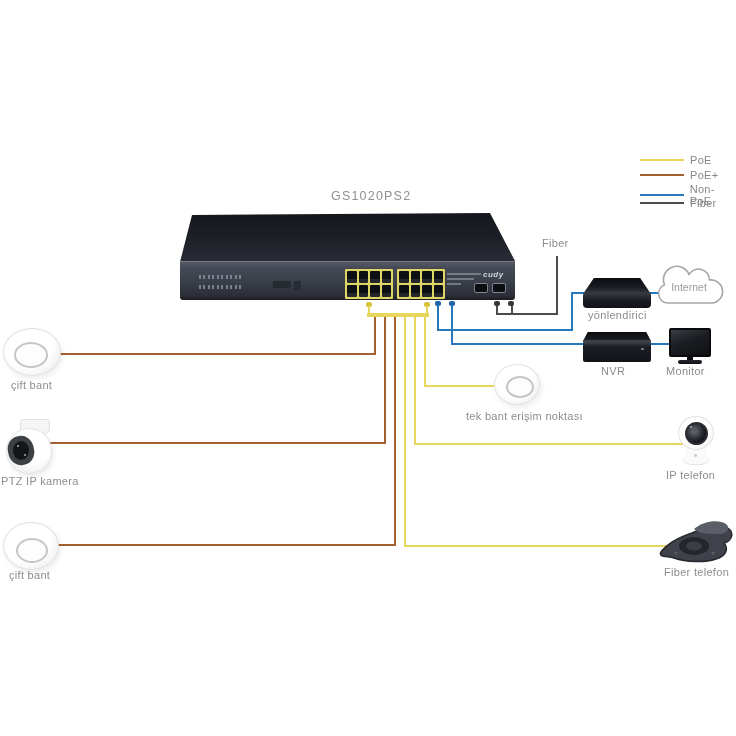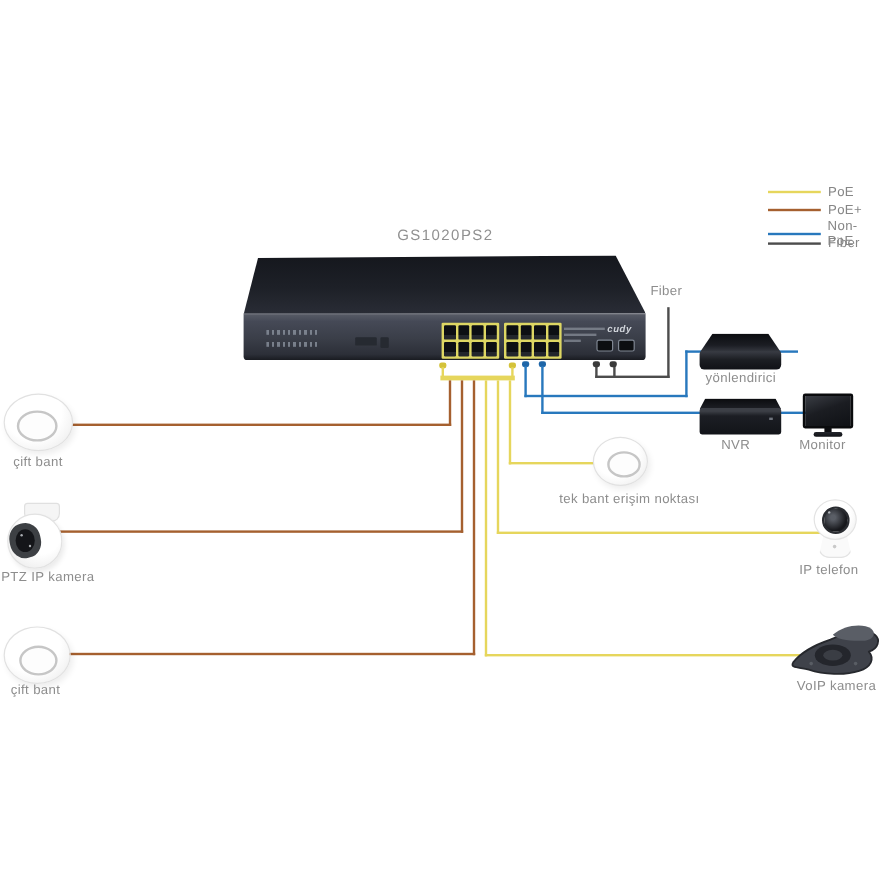--- a/index.html
+++ b/index.html
@@ -17,21 +17,21 @@
   .vline{width:2px;}
   .dot{position:absolute;width:6px;height:5px;border-radius:2px;}
   .d-poe{background:#d4c23a;}
   .d-non{background:#1e66a8;}
   .d-fib{background:#3a3a3a;}
   
   .leg-row{position:absolute;left:640px;display:flex;align-items:center;}
   .leg-line{width:44px;height:2px;margin-right:6px;}
   .leg-txt{font-size:11px;color:#868686;letter-spacing:.3px;}
   
-  .sw{position:absolute;left:203px;top:210px;width:335px;height:92px;text-align:right;}
+  .sw{position:absolute;left:180px;top:210px;width:335px;height:92px;text-align:right;}
   .sw-top{position:absolute;left:0;top:0;width:335px;height:53px;
           clip-path:polygon(12px 5px,310px 3px,335px 51px,0px 52px);
           background:linear-gradient(180deg,#14161c 0%,#1d2027 55%,#2a2d36 100%);}
   .sw-front{position:absolute;left:0;top:51px;width:335px;height:39px;border-radius:0 0 3px 3px;
           background:linear-gradient(180deg,#5a5e68 0%,#454956 18%,#3a3e48 55%,#2c2f38 88%,#191b21 100%);
           box-shadow:inset 0 1px 0 rgba(255,255,255,.18);}
   .led-row{position:absolute;height:4px;width:44px;opacity:.75;
           background:repeating-linear-gradient(90deg,#8e96a2 0 2px,transparent 2px 4.5px);}
   .vent{position:absolute;background:#262a31;border-radius:1px;}
   .pgroup{position:absolute;top:8px;width:48px;height:30px;background:#ded763;border-radius:1px;
@@ -219,20 +219,26 @@
     <div class="ap-ring" style="left:11px;top:11px;width:24px;height:18px;"></div>
   </div>
   <div class="lbl" style="left:466px;top:410px;">tek bant erişim noktası</div>
 
   <div class="rtr">
     <div class="rtr-top"></div>
     <div class="rtr-front"></div>
   </div>
   <div class="lbl" style="left:588px;top:309px;">yönlendirici</div>
 
+  <div class="abs" style="left:651px;top:262px;width:76px;height:50px;">
+    <svg width="76" height="50" viewBox="0 0 76 50">
+      <path d="M16 41 A9.5 9.5 0 0 1 13.5 22.8 A13 13 0 0 1 38 12.5 A11 11 0 0 1 58.5 18 A10 10 0 0 1 61.5 41 Z" fill="#ffffff" stroke="#a6a6a6" stroke-width="1.6" stroke-linejoin="round"></path>
+    </svg>
+    <div class="cloud-txt">Internet</div>
+  </div>
 
   <div class="nvr">
     <div class="nvr-top"></div>
     <div class="nvr-front"></div>
     <div class="nvr-led"></div>
   </div>
   <div class="lbl" style="left:601px;top:365px;">NVR</div>
 
   <div class="mon">
     <div class="mon-scr"></div>
@@ -253,15 +259,15 @@
   <div class="abs" style="left:656px;top:516px;width:80px;height:52px;">
     <svg width="80" height="52" viewBox="0 0 80 52">
       <path d="M5 36 C11 28 24 21 36 17 C49 11 65 7 73 13 C78 17 76 25 68 27 C73 33 70 40 60 43 C48 47 30 46 18 42 C10 40 2 41 5 36 Z" fill="#3f424a" stroke="#26282d" stroke-width="1.5" stroke-linejoin="round"></path>
       <path d="M38 13 C47 5 63 3 70 8 C75 12 71 18 63 18 C54 18 43 18 38 13 Z" fill="#5a5e66"></path>
       <ellipse cx="38" cy="30" rx="15" ry="9" fill="#24262c"></ellipse>
       <ellipse cx="38" cy="30" rx="8" ry="4.5" fill="#3a3d44"></ellipse>
       <circle cx="20" cy="37" r="1.5" fill="#595d64"></circle>
       <circle cx="57" cy="37" r="1.5" fill="#595d64"></circle>
     </svg>
   </div>
-  <div class="lbl" style="left:664px;top:566px;">VoIP kamera</div>
+  <div class="lbl" style="left:664px;top:566px;">Fiber telefon</div>
 
 </div>
 
 </body></html>

